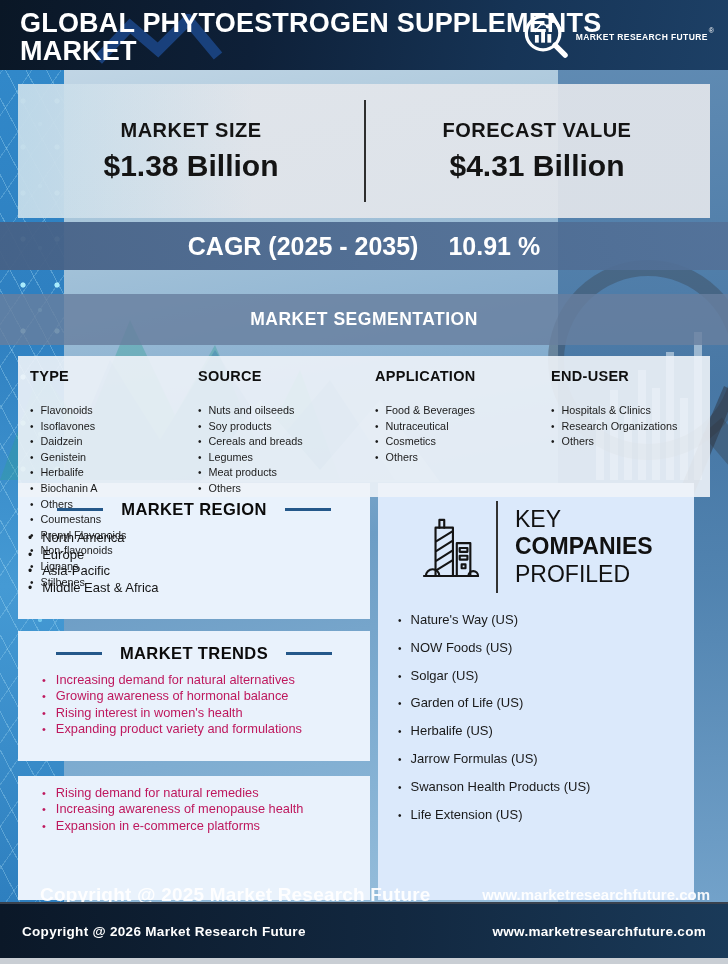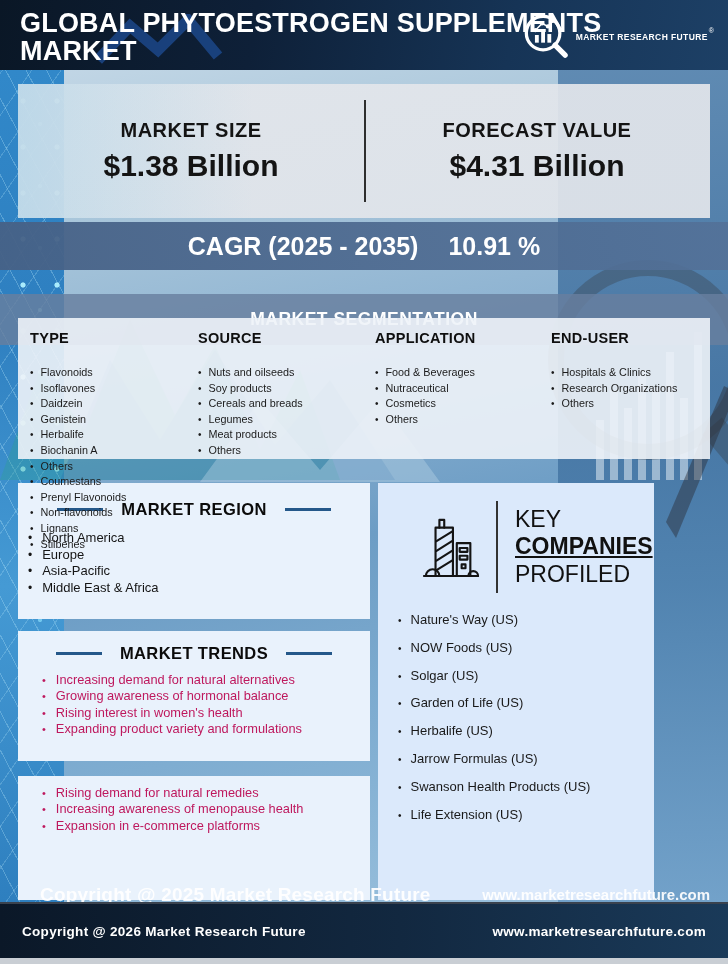--- a/index.html
+++ b/index.html
@@ -44,21 +44,21 @@
   
   .cagr{position:absolute;left:0;top:222px;width:728px;height:48px;z-index:2;
     background:linear-gradient(90deg,rgba(70,97,134,.95),rgba(83,113,152,.9));
     display:flex;align-items:center;justify-content:center;gap:30px;
     color:#fff;font-size:25px;font-weight:bold;}
   .segband{position:absolute;left:0;top:294px;width:728px;height:51px;z-index:2;
     background:rgba(104,127,159,.82);display:flex;align-items:center;justify-content:center;
     color:#fff;font-size:17.5px;font-weight:bold;letter-spacing:.5px;}
 
   
-  .segpanel{position:absolute;left:18px;top:318px;width:692px;height:141px;z-index:3;
+  .segpanel{position:absolute;left:18px;top:356px;width:692px;height:141px;z-index:3;
     background:rgba(238,243,248,.9);}
   .seg-col{position:absolute;top:0;}
   .seg-col.c0{left:12px;} .seg-col.c1{left:180px;} .seg-col.c2{left:357px;} .seg-col.c3{left:533px;}
   .seg-header{margin-top:12px;font-size:14.5px;font-weight:bold;color:#0f0f0f;letter-spacing:.3px;}
   ul{list-style:none;margin:0;padding:0;}
   .seg-list{margin-top:19px;}
   .seg-list li{font-size:10.8px;color:#1b1b1b;line-height:15.6px;white-space:nowrap;}
   .seg-list li::before{content:"•";margin-right:7px;font-size:10px;}
 
   
@@ -73,25 +73,25 @@
   .dash{width:46px;height:3px;background:#24588a;}
   .panel-title{font-size:16.5px;font-weight:bold;color:#0b0b0b;letter-spacing:.4px;white-space:nowrap;}
   .region-list{margin-top:11px;padding-left:10px;}
   .region-list li{font-size:13px;line-height:15.7px;color:#151515;}
   .region-list li::before{content:"•";margin-right:10px;font-size:12px;}
   .bullet-list{margin-top:9px;padding-left:24px;}
   .bullet-list li{font-size:12.8px;line-height:15.4px;color:#be185d;white-space:nowrap;}
   .bullet-list li::before{content:"•";margin-right:10px;font-size:11px;}
 
   
-  .companies{position:absolute;left:378px;top:483px;width:276px;height:417px;z-index:2;background:#dbe9fb;}
+  .companies{position:absolute;left:378px;top:483px;width:316px;height:417px;z-index:2;background:#dbe9fb;}
   .comp-head{display:flex;align-items:center;margin:18px 0 0 44px;}
   .comp-divider{width:2px;height:92px;background:#333;margin-left:16px;}
   .comp-titles{margin-left:17px;font-size:23px;color:#111;line-height:27.5px;}
-  .comp-titles .bold{font-weight:bold;text-decoration:underline;}
+  .comp-titles .bold{font-weight:bold;}
   .comp-list{margin:14px 0 0 20px;}
   .comp-list li{font-size:13px;color:#191919;line-height:26.8px;white-space:nowrap;}
   .comp-list li::before{content:"•";margin-right:9px;font-size:10px;}
 
   
   .wm-copy{position:absolute;left:40px;top:884px;z-index:4;font-size:19px;font-weight:bold;
     color:rgba(255,255,255,.93);letter-spacing:.2px;}
   .wm-site{position:absolute;right:18px;top:886px;z-index:4;font-size:15px;font-weight:bold;
     color:rgba(255,255,255,.93);}
   .footer{position:absolute;left:0;top:902px;width:728px;height:56px;z-index:5;box-sizing:border-box;

